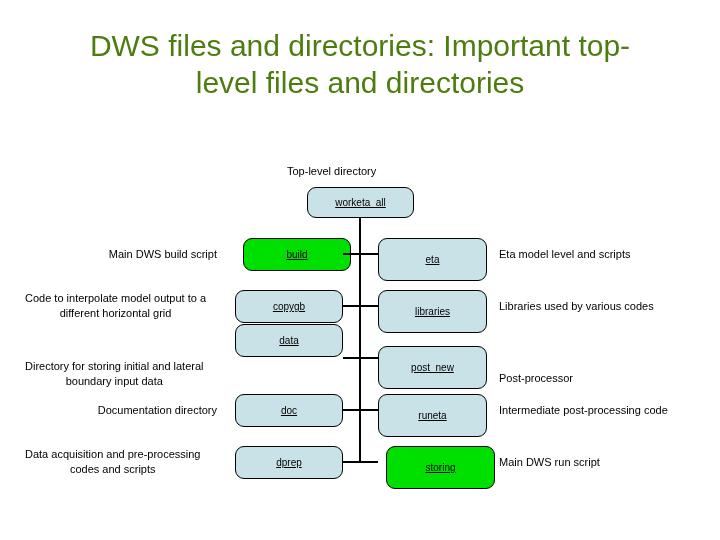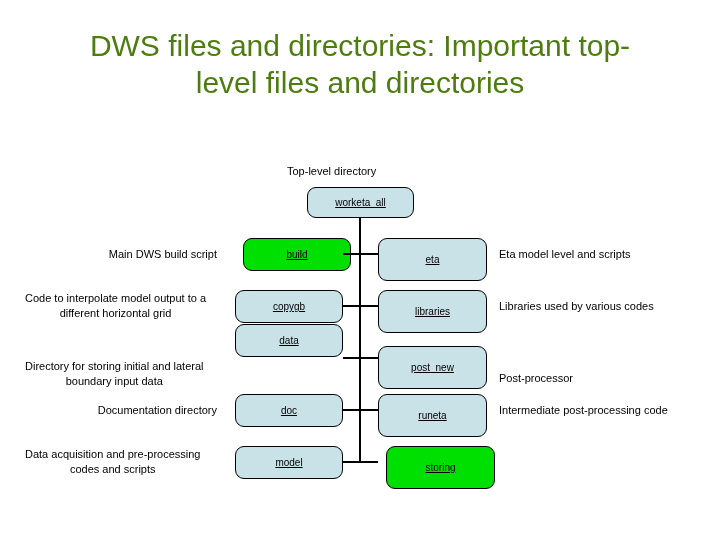--- a/index.html
+++ b/index.html
@@ -102,17 +102,18 @@
   <div class="caption right-label" style="top:358px">Post-processor</div>
 
   <div class="caption left-label align-right" style="top:390px">Documentation directory</div>
   <div class="node left-node" style="top:394px">doc</div>
   <div class="line connector" style="top:409px"></div>
   <div class="node right-node" style="top:394px">runeta</div>
   <div class="caption left-label align-left" style="top:442px">Data acquisition and pre-processing
 codes and scripts</div>
 
   <div class="caption right-label" style="top:390px">Intermediate post-processing code</div>
-  <div class="node left-node" style="top:446px">model</div>
+  <div class="node left-node" style="top:446px">dprep</div>
   <div class="line connector" style="top:461px"></div>
   <div class="node right-node green" style="top:446px">storing</div>
+  <div class="caption right-label" style="top:442px">Main DWS run script</div>
 
 </div>
 
 </body></html>

